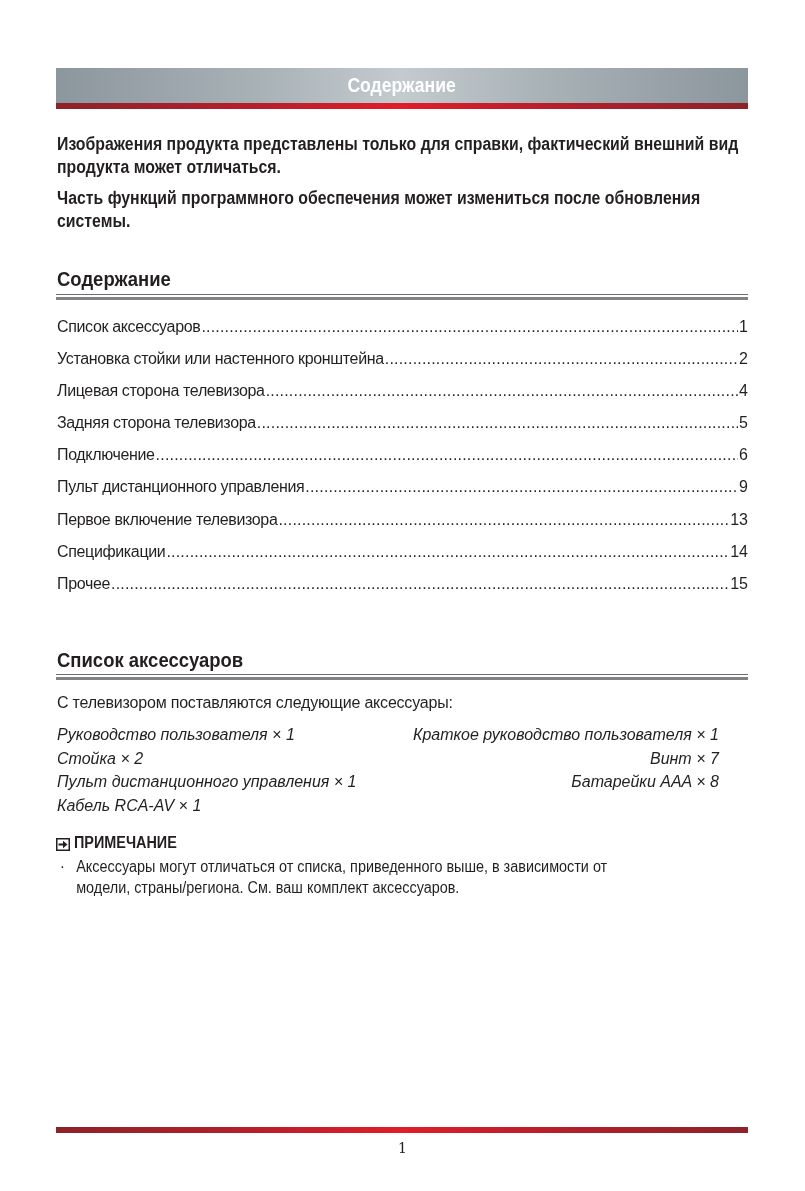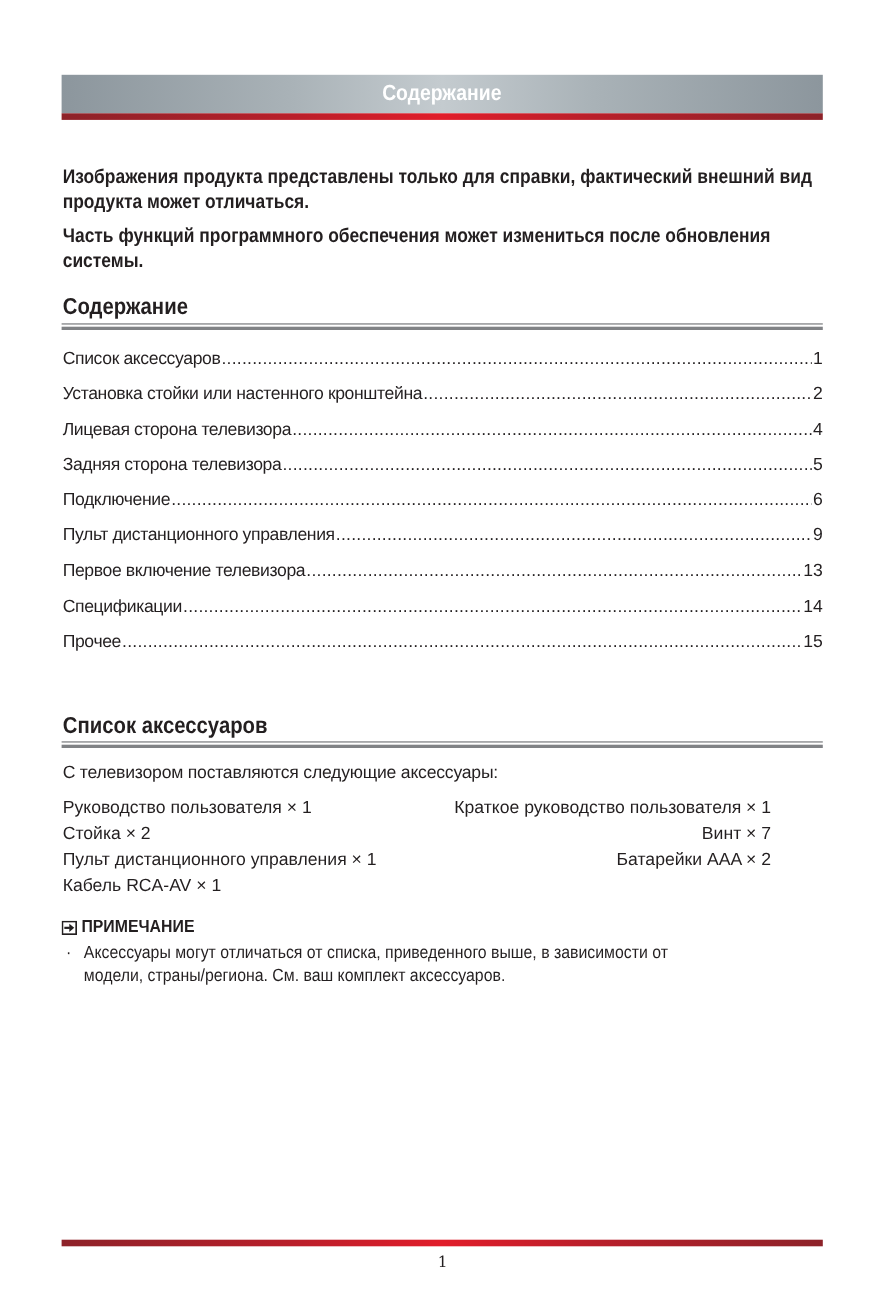--- a/index.html
+++ b/index.html
@@ -9,42 +9,42 @@
   .banner { position: absolute; left: 56px; top: 68px; width: 692px; height: 41px; }
   .banner-gray { position: absolute; left: 0; top: 0; width: 100%; height: 35px;
     background: linear-gradient(90deg, #8c969d 0%, #a9b2b7 30%, #c4cbcf 50%, #a9b2b7 70%, #8c969d 100%); }
   .banner-red { position: absolute; left: 0; top: 35px; width: 100%; height: 6px;
     background: linear-gradient(90deg, #8d2229 0%, #b91f2a 30%, #e11d2a 50%, #b91f2a 70%, #8d2229 100%); }
   .banner-title { position: absolute; left: 0; top: 0; width: 100%; height: 35px; line-height: 35px;
     text-align: center; color: #ffffff; font-weight: bold; font-size: 20px; }
   .banner-title span { display: inline-block; transform: scaleX(0.88); }
 
   .disclaimer { position: absolute; left: 57px; top: 133px; width: 700px; font-weight: bold;
-    font-size: 18px; line-height: 23px; color: #231f20; margin-top: 16px; }
+    font-size: 18px; line-height: 23px; color: #231f20; }
   .disclaimer p { margin: 0 0 8px 0; transform: scaleX(0.88); transform-origin: left top; width: 795px; }
 
   .section-heading { position: absolute; left: 57px; font-weight: bold; font-size: 21px; color: #231f20; }
   .section-heading span { display: inline-block; transform: scaleX(0.88); transform-origin: left top; }
   .rule { position: absolute; left: 56px; width: 692px; height: 6px; }
   .rule .thin { position: absolute; left: 0; top: 0; width: 100%; height: 1px; background: #6d6e71; }
   .rule .thick { position: absolute; left: 0; top: 3px; width: 100%; height: 3px; background: #808285; }
 
   .toc { position: absolute; left: 57px; top: 317px; width: 691px; }
   .toc-row { position: relative; height: 32.1px; display: flex; align-items: flex-start;
     font-size: 16px; line-height: 20px; color: #231f20; }
   .toc-row .inner { display: flex; width: 100%; transform: scaleX(1); }
   .toc-label { white-space: nowrap; letter-spacing: -0.35px; font-stretch: condensed; }
   .toc-dots { flex: 1; overflow: hidden; white-space: nowrap; margin: 0 1px; letter-spacing: 0.2px; }
   .toc-dots::after { content: "..............................................................................................................................................................................................................."; }
   .toc-page { white-space: nowrap; }
 
   .intro { position: absolute; left: 57px; top: 694px; font-size: 16px; color: #231f20; letter-spacing: -0.2px; }
 
   .acc-col { position: absolute; top: 723px; font-size: 16px; line-height: 23.5px; color: #231f20; }
-  .acc-col div { white-space: nowrap; }
+  .acc-col div { white-space: nowrap; font-style: italic; }
 
   .note-head { position: absolute; left: 56px; top: 834px; display: flex; align-items: center;
     font-weight: bold; font-size: 16px; color: #231f20; }
   .note-icon { width: 14px; height: 13px; margin-right: 4px; display: inline-block; }
   .note-text { position: absolute; left: 60px; top: 856px; font-size: 16px; line-height: 21px; color: #231f20;
     width: 760px; transform: scaleX(0.9); transform-origin: left top; }
   .note-text .bullet { display: inline-block; width: 18px; }
   .note-text .line2 { padding-left: 18px; }
 
   .footer-bar { position: absolute; left: 56px; top: 1127px; width: 692px; height: 6px;
@@ -148,21 +148,21 @@
 
 <div class="acc-col" style="left:57px;">
   <div>Руководство пользователя × 1</div>
   <div>Стойка × 2</div>
   <div>Пульт дистанционного управления × 1</div>
   <div>Кабель RCA-AV × 1</div>
 </div>
 <div class="acc-col" style="left:413px;text-align:right;">
   <div>Краткое руководство пользователя × 1</div>
   <div>Винт × 7</div>
-  <div>Батарейки AAA × 2</div>
+  <div>Батарейки AAA × 8</div>
 </div>
 
 <div class="note-head">
   <span class="note-icon">
     <svg width="14" height="13" viewBox="0 0 14 13">
       <rect x="0.75" y="0.75" width="12.5" height="11.5" fill="#ffffff" stroke="#231f20" stroke-width="1.5"></rect>
       <rect x="2.5" y="5.5" width="5" height="2" fill="#231f20"></rect>
       <polygon points="7,2.8 11.5,6.5 7,10.2" fill="#231f20"></polygon>
     </svg>
   </span>

